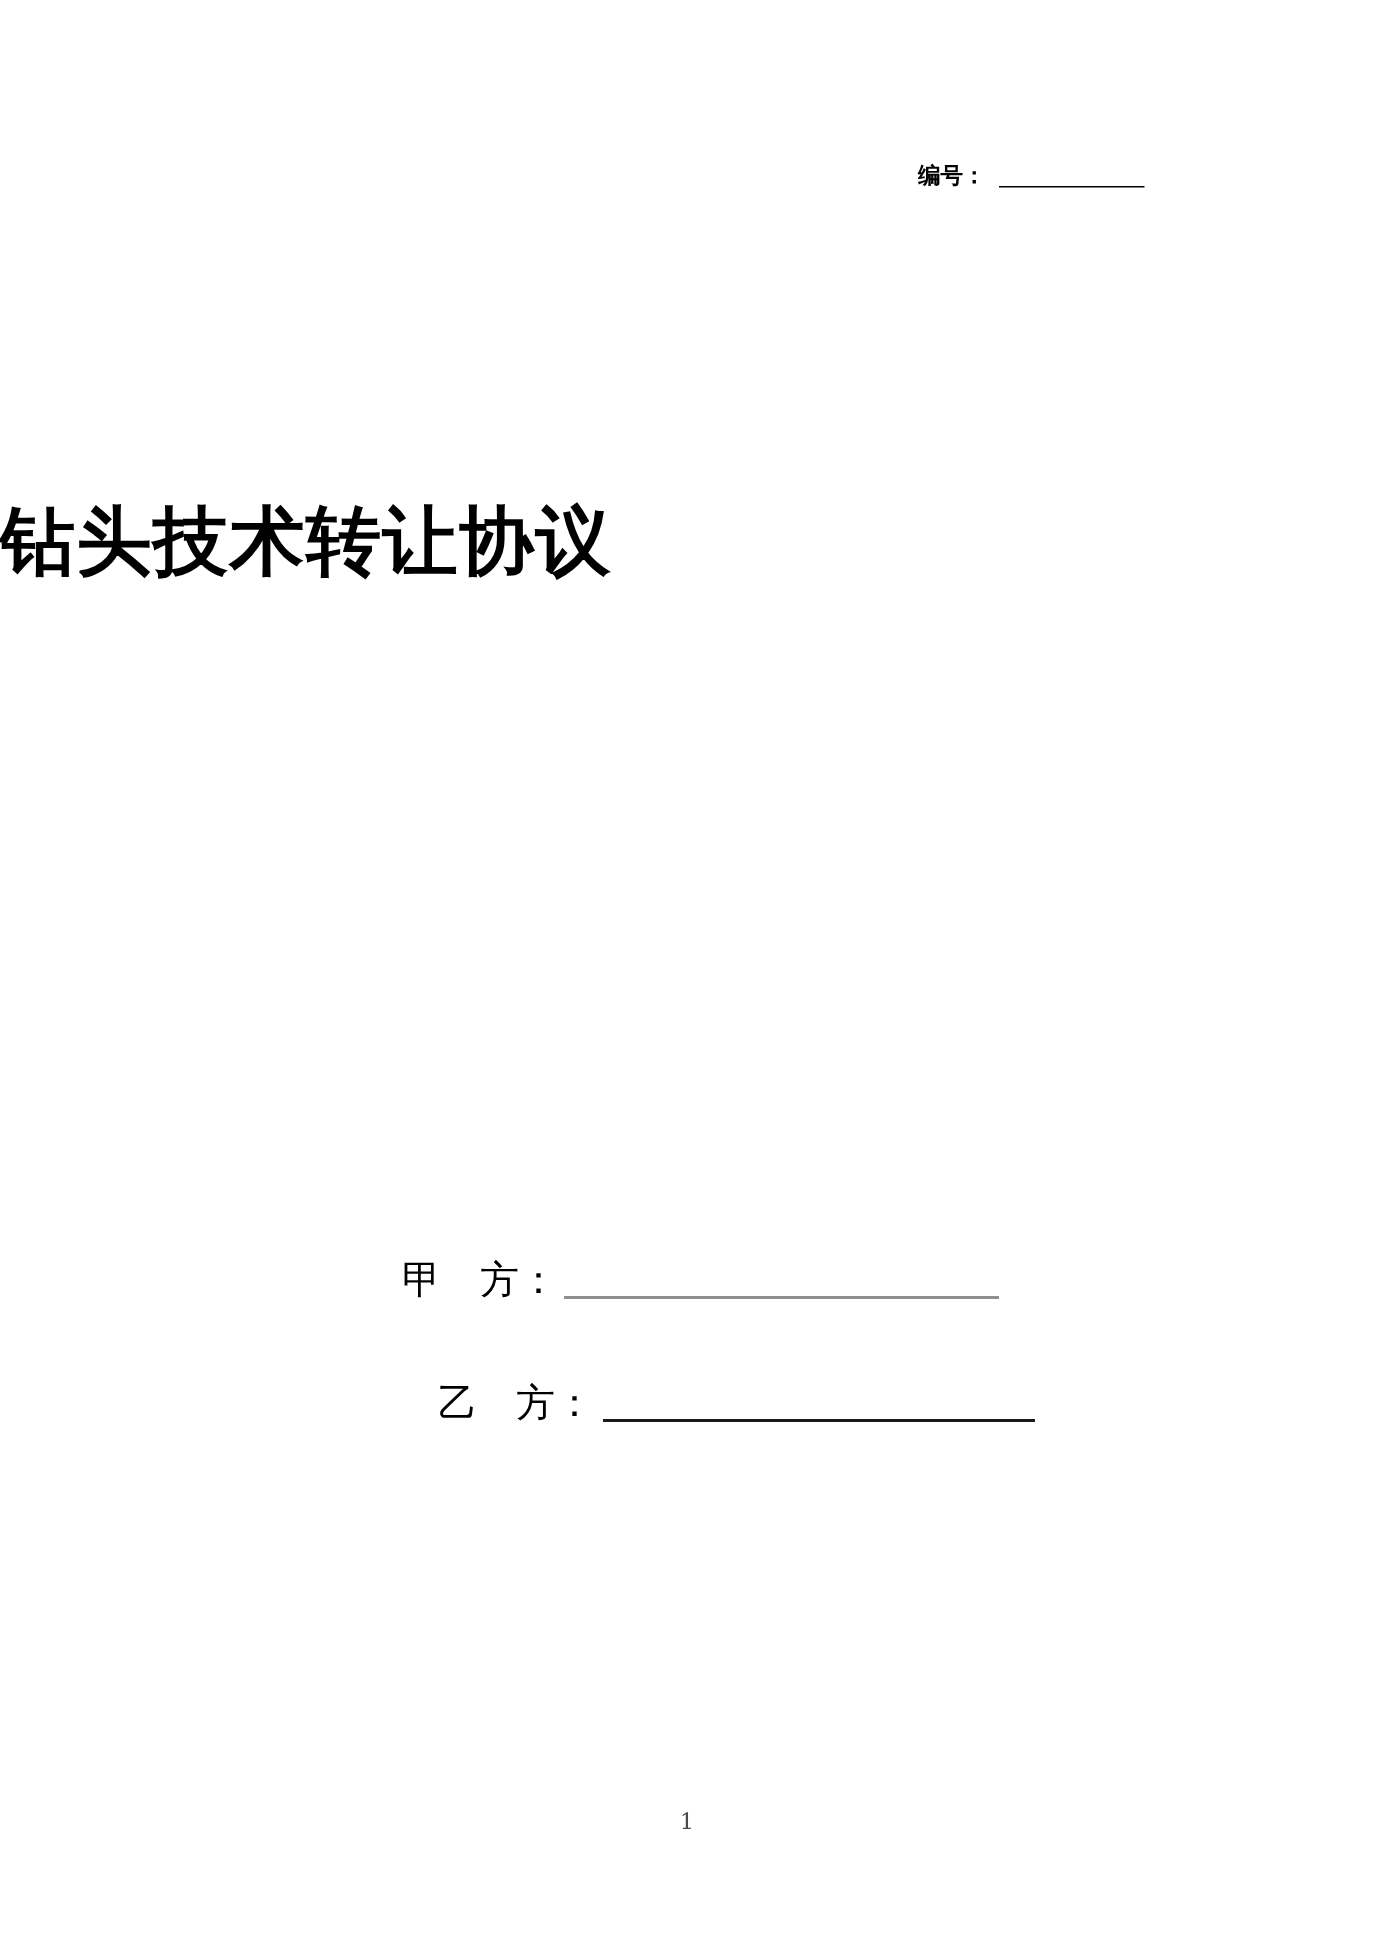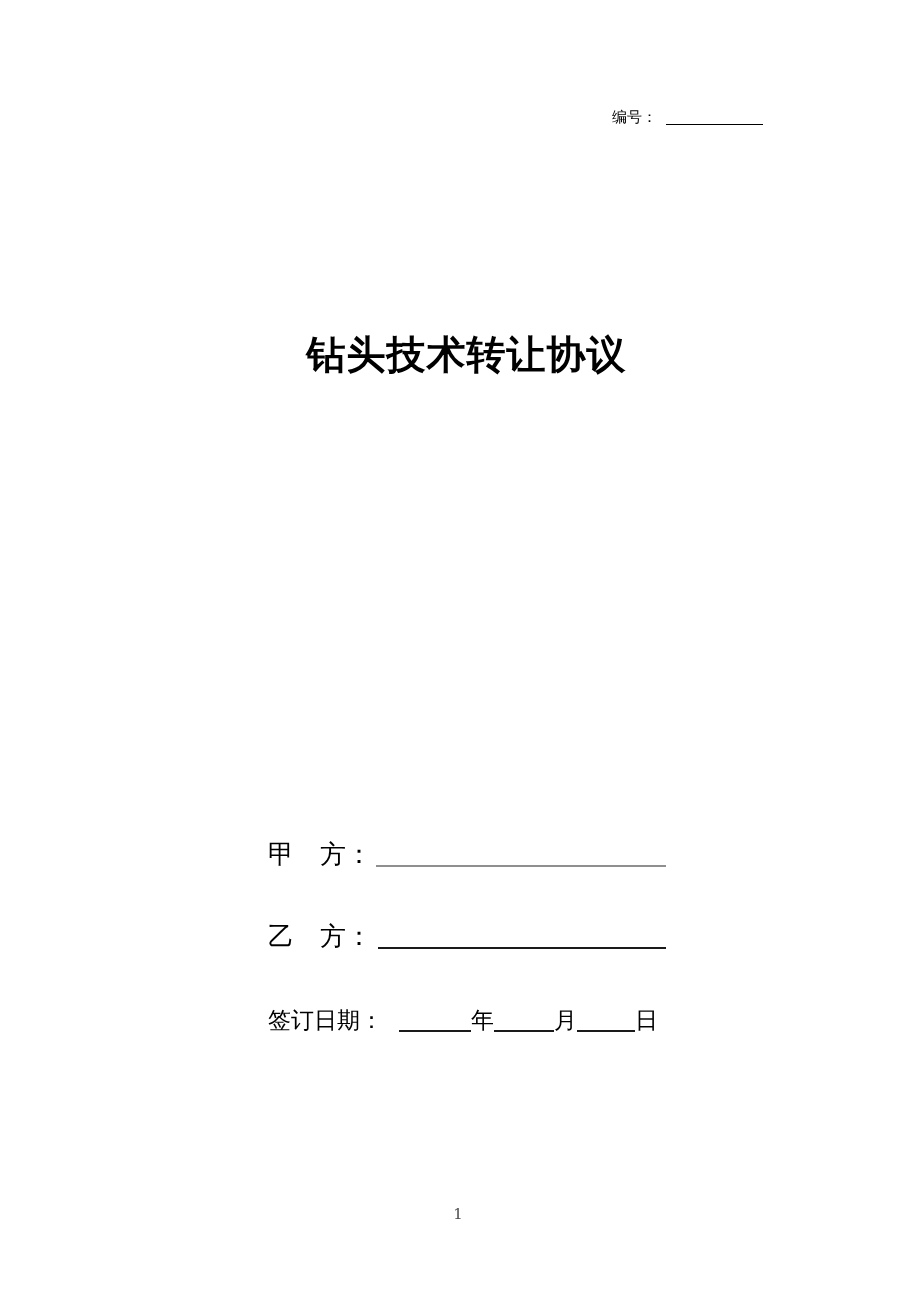--- a/index.html
+++ b/index.html
@@ -16,54 +16,53 @@
   }
 
   
   .doc-number {
     position: absolute;
     top: 106px;
     left: 612px;
     font-size: 15px;
     line-height: 22px;
     white-space: nowrap;
+    font-weight: bold;
   }
   .doc-number .blank {
     display: inline-block;
     width: 97px;
     margin-left: 9px;
     border-bottom: 1.5px solid #000000;
     position: relative;
     top: 3px;
   }
 
   
   .doc-title {
     position: absolute;
     top: 328px;
     left: 0;
     width: 897px;
-    text-align: center;
-    font-size: 39px;
+    font-size: 50px;
     font-weight: bold;
     letter-spacing: 1px;
     white-space: nowrap;
-    padding-left: 36px;
   }
 
   
   .row {
     position: absolute;
     left: 268px;
     white-space: nowrap;
     font-size: 26px;
     line-height: 32px;
   }
   .row-party-a { top: 838px; text-align: center; }
-  .row-party-b { top: 920px; }
+  .row-party-b { top: 920px; margin-left: 24px; }
   .row-date    { top: 1004px; font-size: 23px; }
 
   .blank-line {
     display: inline-block;
     position: relative;
     top: 4px;
     border-bottom: 2px solid #1a1a1a;
   }
   .row-party-a .blank-line {
     width: 290px;
@@ -101,19 +100,16 @@
   <div class="doc-title">钻头技术转让协议</div>
 
   <div class="row row-party-a">
     <span>甲　方：</span><span class="blank-line"></span>
   </div>
 
   <div class="row row-party-b">
     <span>乙　方：</span><span class="blank-line"></span>
   </div>
 
-  <div class="row row-date">
-    <span>签订日期：</span><span class="blank-line blank-year"></span><span>年</span><span class="blank-line blank-month"></span><span>月</span><span class="blank-line blank-day"></span><span>日</span>
-  </div>
 
   <div class="page-number">1</div>
 
 </div>
 
 </body></html>

